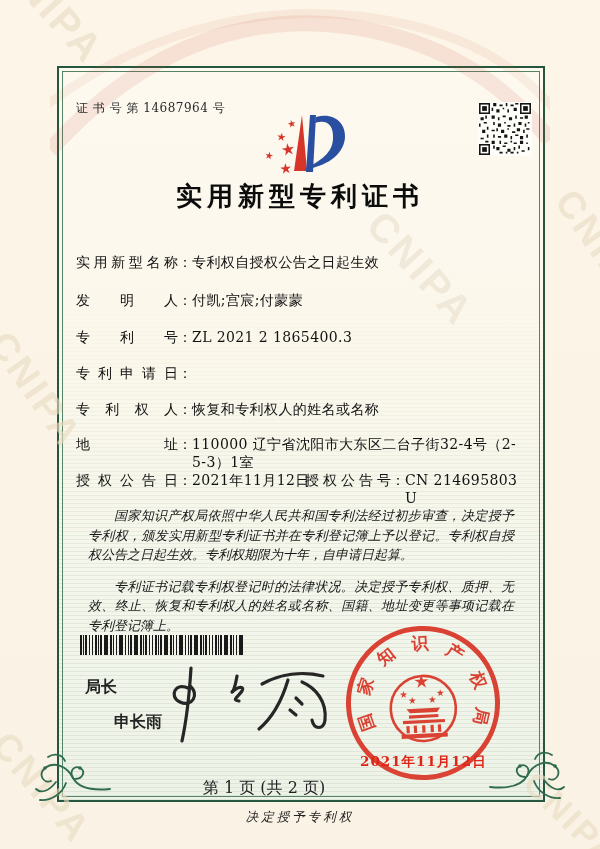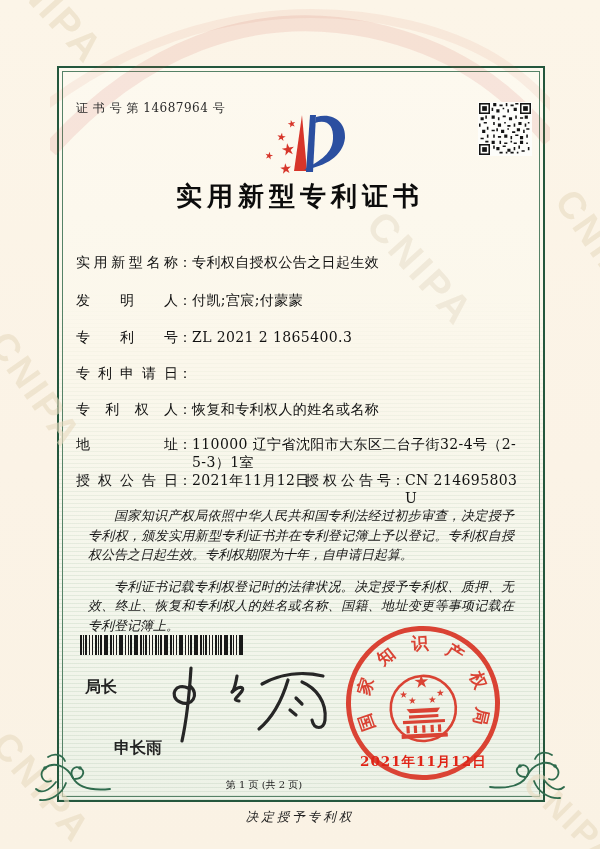--- a/index.html
+++ b/index.html
@@ -52,36 +52,36 @@
   .barcode{position:absolute;left:80px;top:635px;width:163px;height:20px;z-index:5;
     background:
       repeating-linear-gradient(90deg,transparent 0 10px,#f6f4ea 10px 12px),
       repeating-linear-gradient(90deg,#191919 0 2px,transparent 2px 5px),
       repeating-linear-gradient(90deg,#191919 0 1px,transparent 1px 3px);}
 
   
   .sig-role,.sig-name{position:absolute;left:85px;z-index:5;
     font-family:"Liberation Sans","DejaVu Sans",sans-serif;font-weight:700;font-size:16px;color:#242424;}
   .sig-role{top:677px;}
-  .sig-name{top:738px;padding-left:29px;}
+  .sig-name{top:712px;padding-left:29px;}
   .sig-hand{position:absolute;left:150px;top:658px;z-index:6;}
 
   
   .seal{position:absolute;left:346px;top:626px;width:154px;height:154px;z-index:6;
     transform:rotate(-3deg);opacity:.95;}
   .seal .ring{position:absolute;inset:0;border:5px solid #d93a2b;border-radius:50%;box-sizing:border-box;}
   .ring-char{position:absolute;left:50%;top:50%;width:20px;height:20px;margin:-10px 0 0 -10px;
     display:flex;align-items:center;justify-content:center;transform-origin:center;
     font-weight:700;font-size:17px;color:#d93a2b;font-family:"Liberation Serif",serif;}
   .emblem{position:absolute;left:50%;top:50%;transform:translate(-50%,-46%);}
   .seal-date{position:absolute;left:360px;top:753px;width:150px;z-index:7;
     font-size:13.5px;font-weight:700;letter-spacing:1px;color:#e02417;}
 
   
-  .page-info{position:absolute;left:0;top:778px;width:528px;text-align:center;z-index:5;font-size:10px;color:#222;}
+  .page-info{position:absolute;left:0;top:778px;width:528px;text-align:center;z-index:5;font-size:16px;color:#222;}
   .cont-note{position:absolute;left:0;top:809px;width:600px;text-align:center;z-index:5;
     font-size:12.5px;font-style:italic;letter-spacing:3px;color:#222;}
 </style>
 </head>
 <body>
 
 <div class="page">
 
   <span class="wm" style="left:-18px;top:-16px;font-size:40px;transform:rotate(48deg);">CNIPA</span>
   <span class="wm" style="left:-30px;top:368px;font-size:38px;transform:rotate(55deg);">CNIPA</span>

